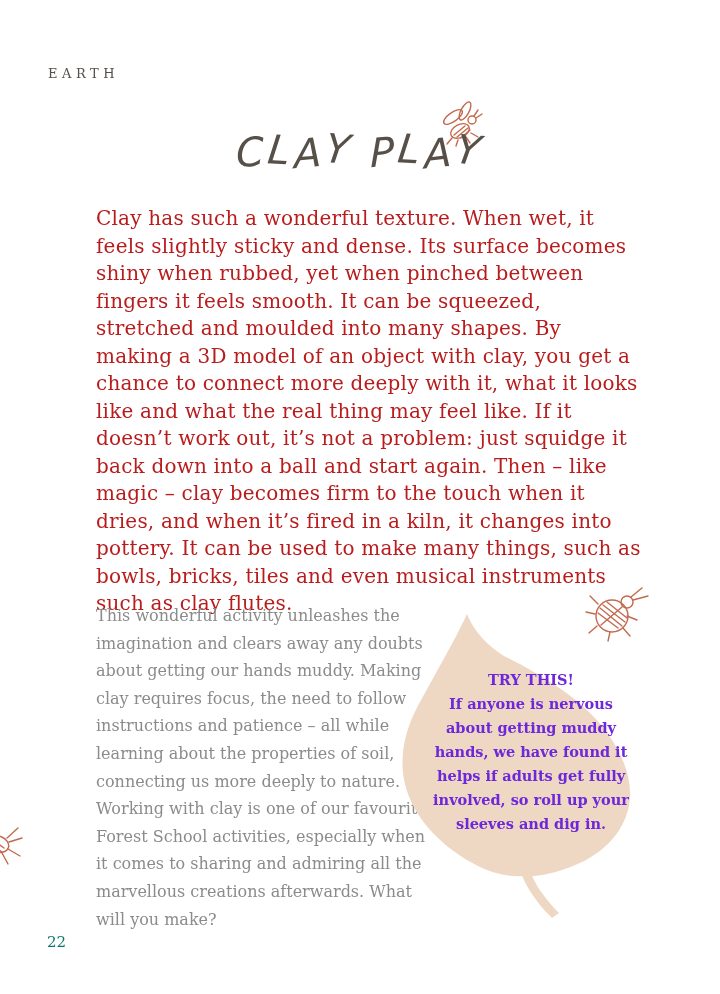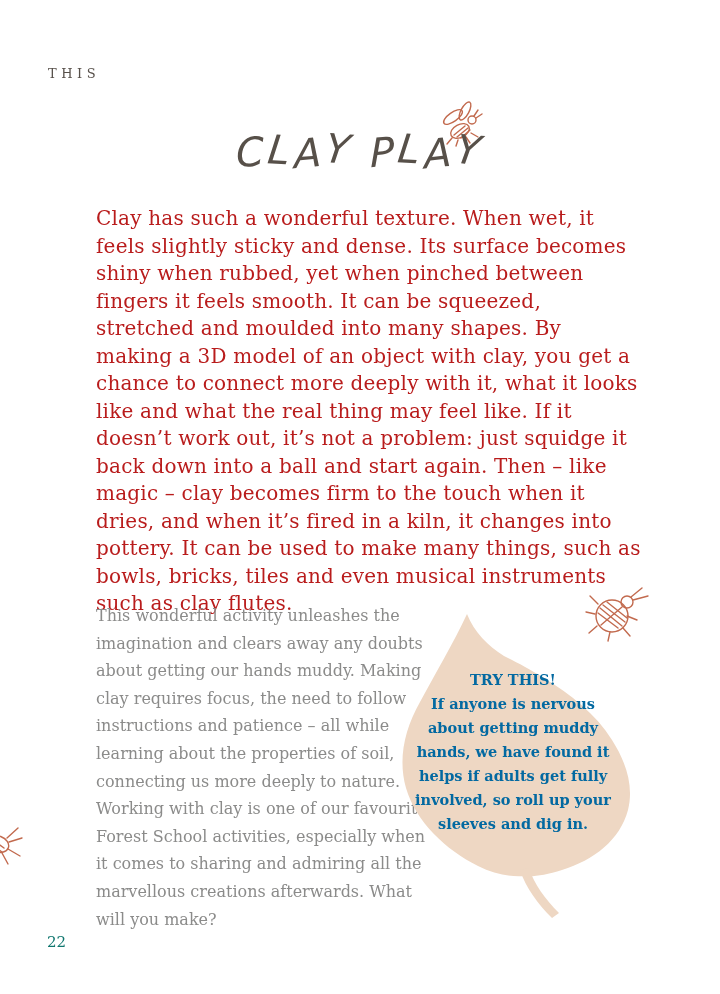--- a/index.html
+++ b/index.html
@@ -57,25 +57,25 @@
   }
   .leaf-wrap {
     position: absolute;
     left: 398px;
     top: 610px;
     width: 244px;
     height: 312px;
   }
   .leaf-text {
     position: absolute;
-    left: 12px;
+    left: 30px;
     top: 58px;
     width: 206px;
     text-align: center;
-    color: #0369a1;
+    color: #6d28d9;
     font-weight: bold;
     font-size: 14.5px;
     line-height: 24px;
   }
   .leaf-text .heading { display: block; }
   .page-number {
     position: absolute;
     left: 47px;
     top: 933px;
     font-size: 15px;
@@ -85,21 +85,21 @@
   .bug-fly   { left: 438px; top: 100px; }
   .bug-beetle{ left: 582px; top: 582px; }
   .bug-edge  { left: -14px; top: 816px; }
   svg .ln { fill: none; stroke: #c26a4e; stroke-width: 1.4; stroke-linecap: round; stroke-linejoin: round; }
 </style>
 </head>
 <body>
 
 <div class="page">
 
-  <div class="running-head">THIS</div>
+  <div class="running-head">EARTH</div>
 
   <svg class="bug bug-fly" width="54" height="48" viewBox="0 0 54 48">
     <g class="ln">
       <ellipse cx="22" cy="31" rx="10" ry="6.5" transform="rotate(-28 22 31)"></ellipse>
       <path d="M16,35 L27,26 M19,37 L30,28 M23,38 L32,30"></path>
       <circle cx="34" cy="20" r="4"></circle>
       <path d="M36,16 L40,10 M38,18 L44,14"></path>
       <ellipse cx="15" cy="17" rx="11" ry="4.5" transform="rotate(-35 15 17)"></ellipse>
       <ellipse cx="27" cy="11" rx="10" ry="4" transform="rotate(-62 27 11)"></ellipse>
       <path d="M14,38 L9,44 M20,40 L18,46 M28,37 L32,43 M33,33 L40,37"></path>

